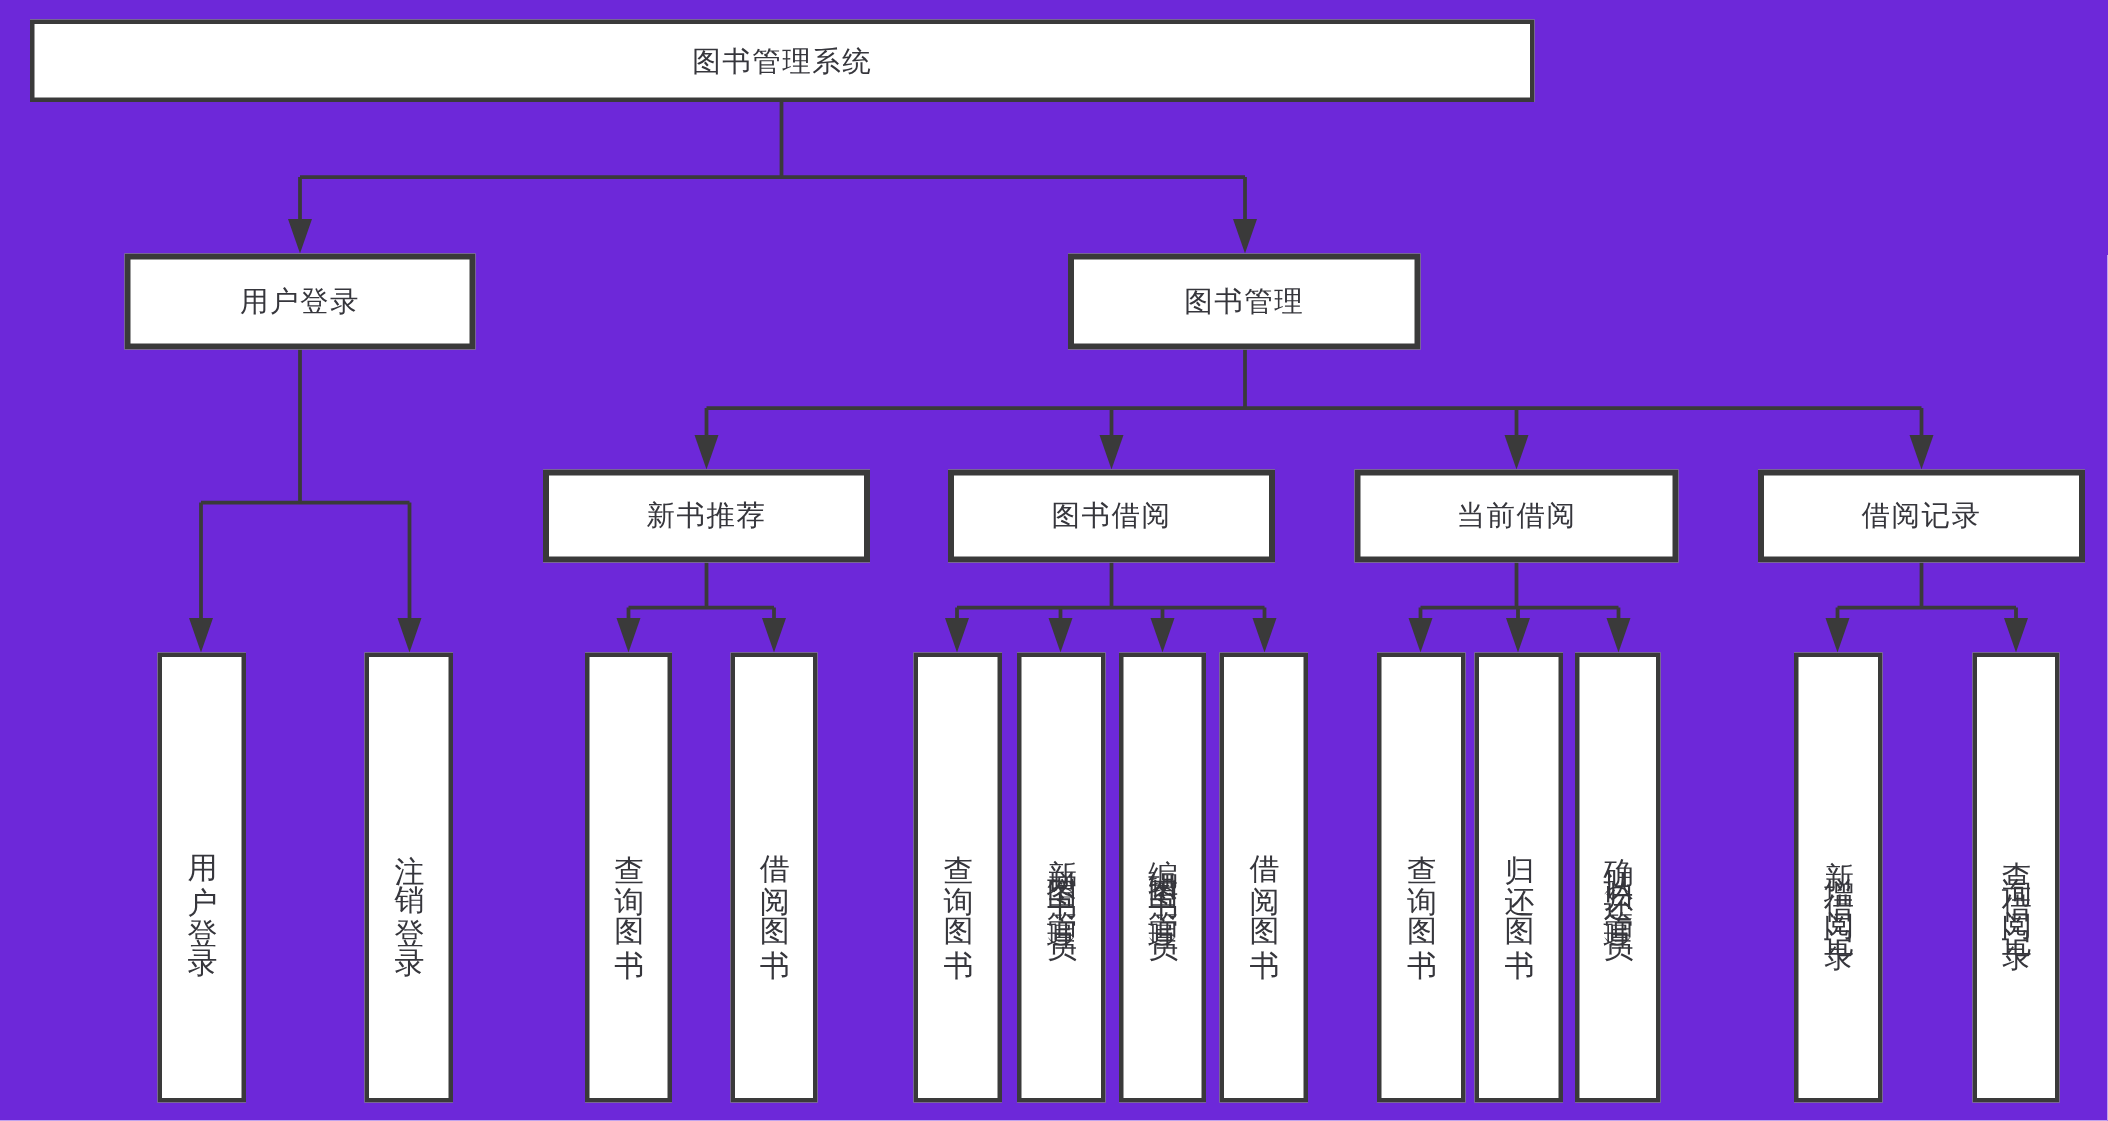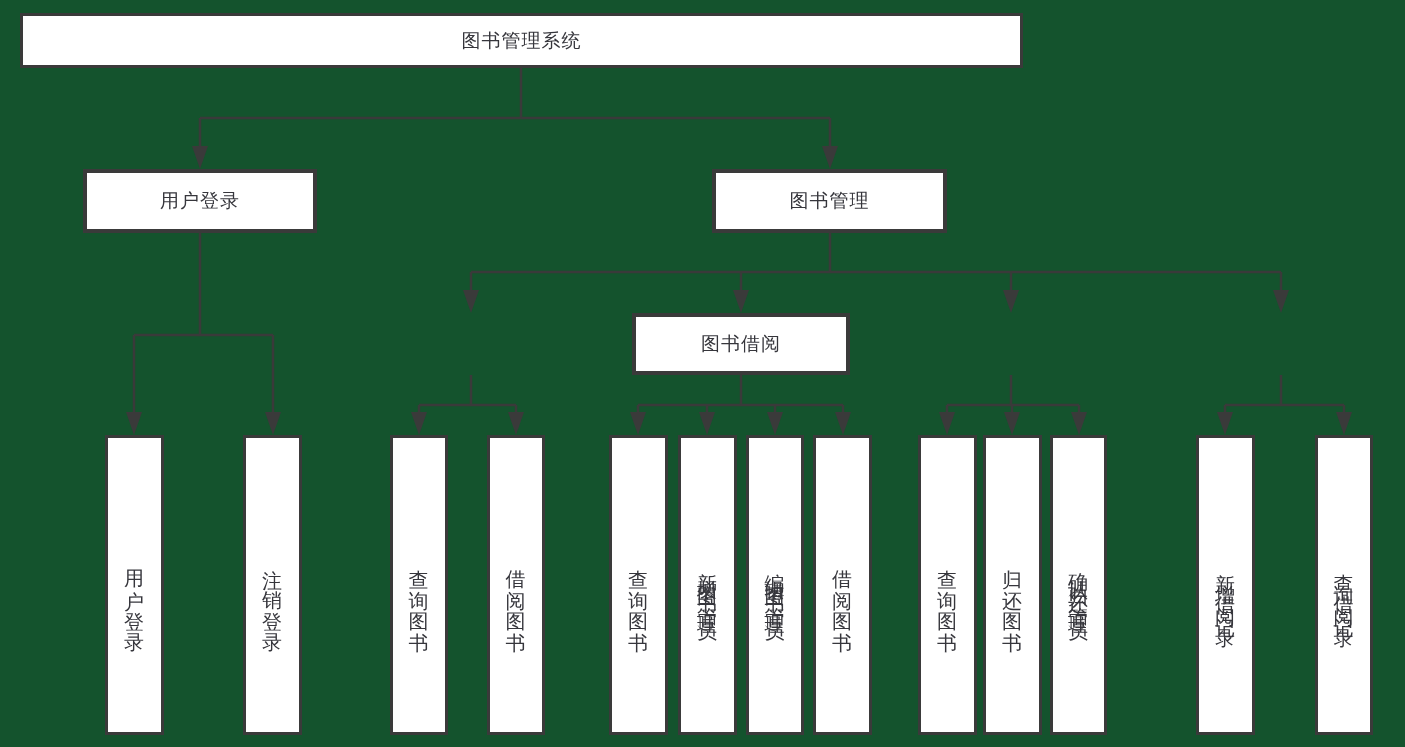--- a/index.html
+++ b/index.html
@@ -1,21 +1,21 @@
 <!DOCTYPE html>
 <html><head>
 <meta charset="utf-8">
 <style>
   * { margin: 0; padding: 0; box-sizing: border-box; }
   html, body { background: #ffffff; }
   .canvas {
     position: relative;
     width: 1405px;
     height: 747px;
-    background: #14532d;
+    background: #6d28d9;
     font-family: "Liberation Sans", sans-serif;
     overflow: hidden;
   }
   .connectors { position: absolute; left: 0; top: 0; }
   .box {
     position: absolute;
     background: #ffffff;
     border: 3px solid #3a3a3a;
     display: flex;
     align-items: center;
@@ -90,22 +90,31 @@
     <span>图书管理系统</span>
   </div>
 
   <div class="box lvl" style="left:83px; top:169px; width:234px; height:64px;">
     <span>用户登录</span>
   </div>
   <div class="box lvl" style="left:712px; top:169px; width:235px; height:64px;font-family:Liberation Mono, monospace;">
     <span>图书管理</span>
   </div>
 
+  <div class="box lvl" style="left:362px; top:313px; width:218px; height:62px;">
+    <span>新书推荐</span>
+  </div>
   <div class="box lvl" style="left:632px; top:313px; width:218px; height:62px;text-align:right;">
     <span>图书借阅</span>
+  </div>
+  <div class="box lvl" style="left:903px; top:313px; width:216px; height:62px;">
+    <span>当前借阅</span>
+  </div>
+  <div class="box lvl" style="left:1172px; top:313px; width:218px; height:62px;">
+    <span>借阅记录</span>
   </div>
 
   <div class="box leaf" style="left:105px; top:435px; width:59px; height:300px;">
     <span class="vtext sp-wide">用户登录</span>
   </div>
   <div class="box leaf" style="left:243px; top:435px; width:59px; height:300px;">
     <span class="vtext sp-wide">注销登录</span>
   </div>
 
   <div class="box leaf" style="left:390px; top:435px; width:58px; height:300px;">

